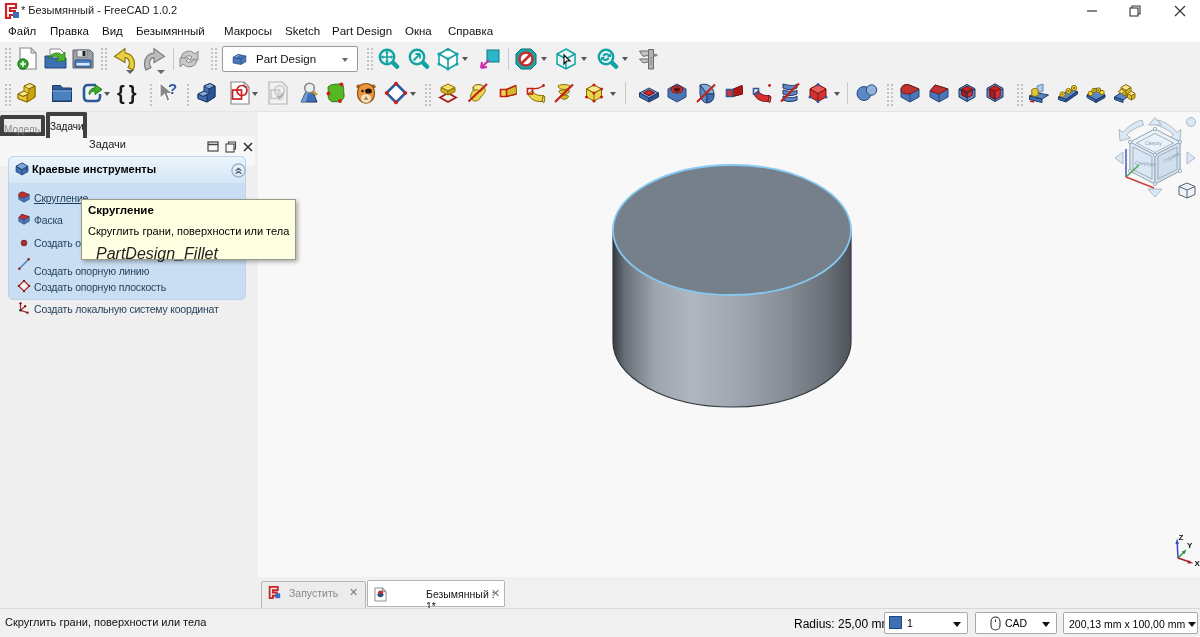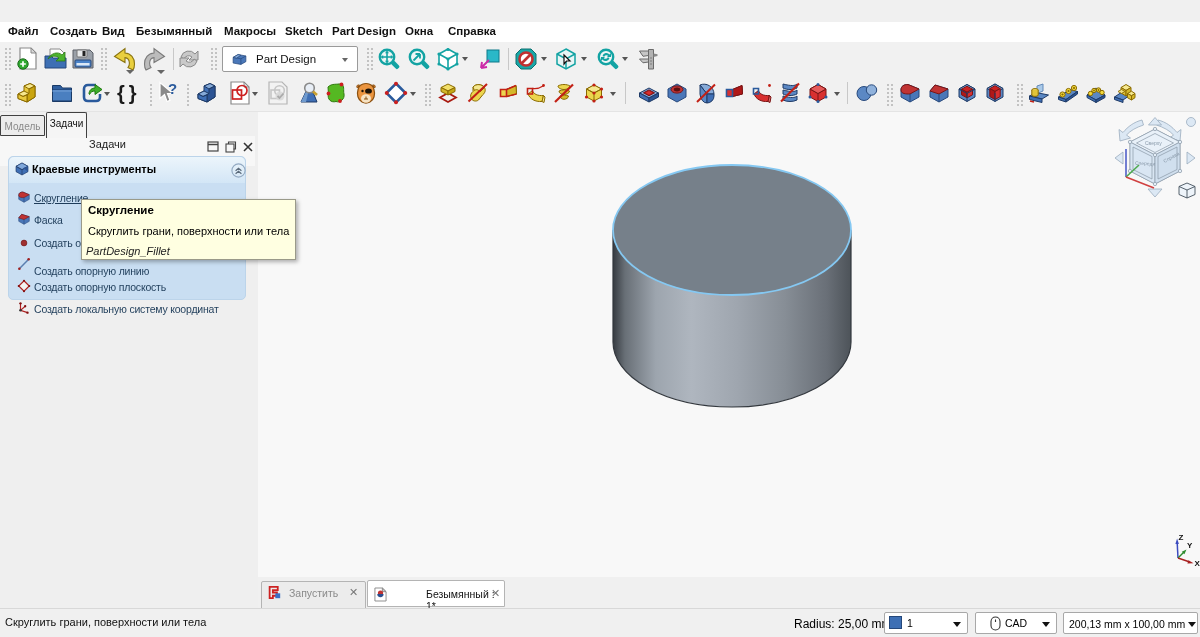--- a/index.html
+++ b/index.html
@@ -4,66 +4,83 @@
 <style>
 * { margin:0; padding:0; box-sizing:border-box; }
 html,body { width:1200px; height:637px; overflow:hidden; font-family:"Liberation Sans", sans-serif; background:#f0f0f0; }
 #app { position:relative; width:1200px; height:637px; background:#f0f0f0; }
 .abs { position:absolute; }
 
 #titlebar { position:absolute; left:0; top:0; width:1200px; height:22px; background:#ffffff; }
 #title-text { position:absolute; left:21px; top:4px; font-size:11px; color:#1a1a1a; }
 
 #menubar { position:absolute; left:0; top:22px; width:1200px; height:20px; background:#ffffff; }
-.menu-item { position:absolute; top:3px; font-size:11.5px; color:#111;font-weight:bold; }
+.menu-item { position:absolute; top:3px; font-size:11.5px; color:#111; }
 
 #toolbars { position:absolute; left:0; top:42px; width:1200px; height:70px; background:#f1f1f1; border-bottom:1px solid #e4e4e4; }
 .grip { position:absolute; width:4px; height:24px;
   background-image:radial-gradient(circle, #c2c2c2 0.9px, transparent 1.1px);
   background-size:4px 4px; }
 .tsep { position:absolute; width:1px; height:22px; background:#c8c8c8; }
 .ddarrow { position:absolute; width:0; height:0; border-left:3.5px solid transparent; border-right:3.5px solid transparent; border-top:4px solid #555; }
 
 #wbcombo { position:absolute; left:222px; top:4px; width:136px; height:26px; background:#fff; border:1px solid #9a9a9a; border-radius:2px; }
 #wbcombo span { position:absolute; left:33px; top:6px; font-size:11.5px; color:#111; }
 
 #dock { position:absolute; left:0; top:112px; width:258px; height:496px; background:#efefef; }
 #docktop { position:absolute; left:0; top:0; width:258px; height:24px; background:#efefef; }
-.dtab { position:absolute; height:23px; font-size:10px; border:1px solid #404040; border-radius:2px 2px 0 0; text-align:center; padding-top:5px; }
+.dtab { position:absolute; height:23px; font-size:10px; border:4px solid #404040; border-radius:2px 2px 0 0; text-align:left; padding-top:5px; }
 #dockhdr { position:absolute; left:0; top:24px; width:255px; height:30px; background:#f7f7f7; }
 #dockhdr .t { position:absolute; left:89px; top:2px; font-size:11px; color:#222; }
 #taskpanel { position:absolute; left:8px; top:44px; width:238px; height:144px; background:#c9def2; border-radius:5px; border:1px solid #bcd4ea; }
 .taskhdr { position:absolute; left:0; top:0; width:236px; height:26px; background:linear-gradient(#ecf5fb,#d3e6f6); border-radius:5px 5px 0 0; }
 .taskhdr b { position:absolute; left:23px; top:6px; font-size:11px; color:#000; white-space:nowrap; }
 .titem { position:absolute; left:25px; font-size:10.5px; color:#1f3d5a; letter-spacing:-0.2px; white-space:nowrap; }
 .ticn { position:absolute; left:8px; width:14px; height:14px; }
 
 #tooltip { position:absolute; left:81px; top:199px; width:215px; height:61px; background:#ffffe1; border:1px solid #9a9a89; box-shadow:2px 2px 4px rgba(0,0,0,0.3); z-index:50; }
 #tooltip .tt1 { position:absolute; left:6px; top:4px; font-size:11.5px; font-weight:bold; color:#000; white-space:nowrap; }
 #tooltip .tt2 { position:absolute; left:6px; top:25px; font-size:11px; color:#000; white-space:nowrap; }
-#tooltip .tt3 { position:absolute; left:4px; top:45px; font-size:11px; font-style:italic; color:#222; white-space:nowrap; }
+#tooltip .tt3 { position:absolute; left:14px; top:45px; font-size:16px; font-style:italic; color:#222; white-space:nowrap; }
 
 #viewport { position:absolute; left:258px; top:112px; width:942px; height:465px; background:#f8f8f8; }
 
 #btabbar { position:absolute; left:258px; top:577px; width:942px; height:31px; background:#f0f0f0; }
 .btab { position:absolute; top:3px; height:25px; border:1px solid #b4b4b4; border-radius:2px 2px 0 0; font-size:10.5px; }
 
 #statusbar { position:absolute; left:0; top:608px; width:1200px; height:29px; background:#f0f0f0; border-top:1px solid #d8d8d8; }
 #statusbar .msg { position:absolute; left:5px; top:7px; font-size:11px; color:#111; }
 .scombo { position:absolute; top:3px; height:22px; background:#fff; border:1px solid #a8a8a8; border-radius:2px; font-size:10.5px; color:#000; }
 .sarrow { position:absolute; width:0; height:0; border-left:4.5px solid transparent; border-right:4.5px solid transparent; border-top:5px solid #111; top:9px; }
 </style>
 </head>
 <body>
 <div id="app">
 
+  <div id="titlebar">
+    <svg class="abs" style="left:4px;top:3px" width="16" height="16" viewBox="0 0 16 16">
+      <path d="M2 1 h10 v4 h-6 v3 h5 v4 h-5 v3 h-4 z" fill="none" stroke="#cc2222" stroke-width="2.2"></path>
+      <rect x="9" y="9" width="6" height="6" fill="#3a6fc4"></rect>
+    </svg>
+    <span id="title-text">* Безымянный - FreeCAD 1.0.2</span>
+    <svg class="abs" style="left:1082px;top:1px" width="20" height="20" viewBox="0 0 20 20">
+        <line x1="5" y1="10" x2="15" y2="10" stroke="#333" stroke-width="1.2"></line>
+      </svg>
+    <svg class="abs" style="left:1125px;top:1px" width="20" height="20" viewBox="0 0 20 20">
+        <rect x="5" y="7" width="8" height="8" fill="none" stroke="#333" stroke-width="1.1"></rect>
+        <path d="M7 7 v-2 h8 v8 h-2" fill="none" stroke="#333" stroke-width="1.1"></path>
+      </svg>
+    <svg class="abs" style="left:1170px;top:1px" width="20" height="20" viewBox="0 0 20 20">
+        <path d="M5 5 L15 15 M15 5 L5 15" stroke="#333" stroke-width="1.2"></path>
+      </svg>
+  </div>
 
   <div id="menubar">
     <span class="menu-item" style="left:8px">Файл</span>
-    <span class="menu-item" style="left:50px">Создать</span>
+    <span class="menu-item" style="left:50px">Правка</span>
     <span class="menu-item" style="left:102px">Вид</span>
     <span class="menu-item" style="left:136px">Безымянный</span>
     <span class="menu-item" style="left:224px">Макросы</span>
     <span class="menu-item" style="left:285px">Sketch</span>
     <span class="menu-item" style="left:332px">Part Design</span>
     <span class="menu-item" style="left:405px">Окна</span>
     <span class="menu-item" style="left:448px">Справка</span>
   </div>
 
   <div id="toolbars">

